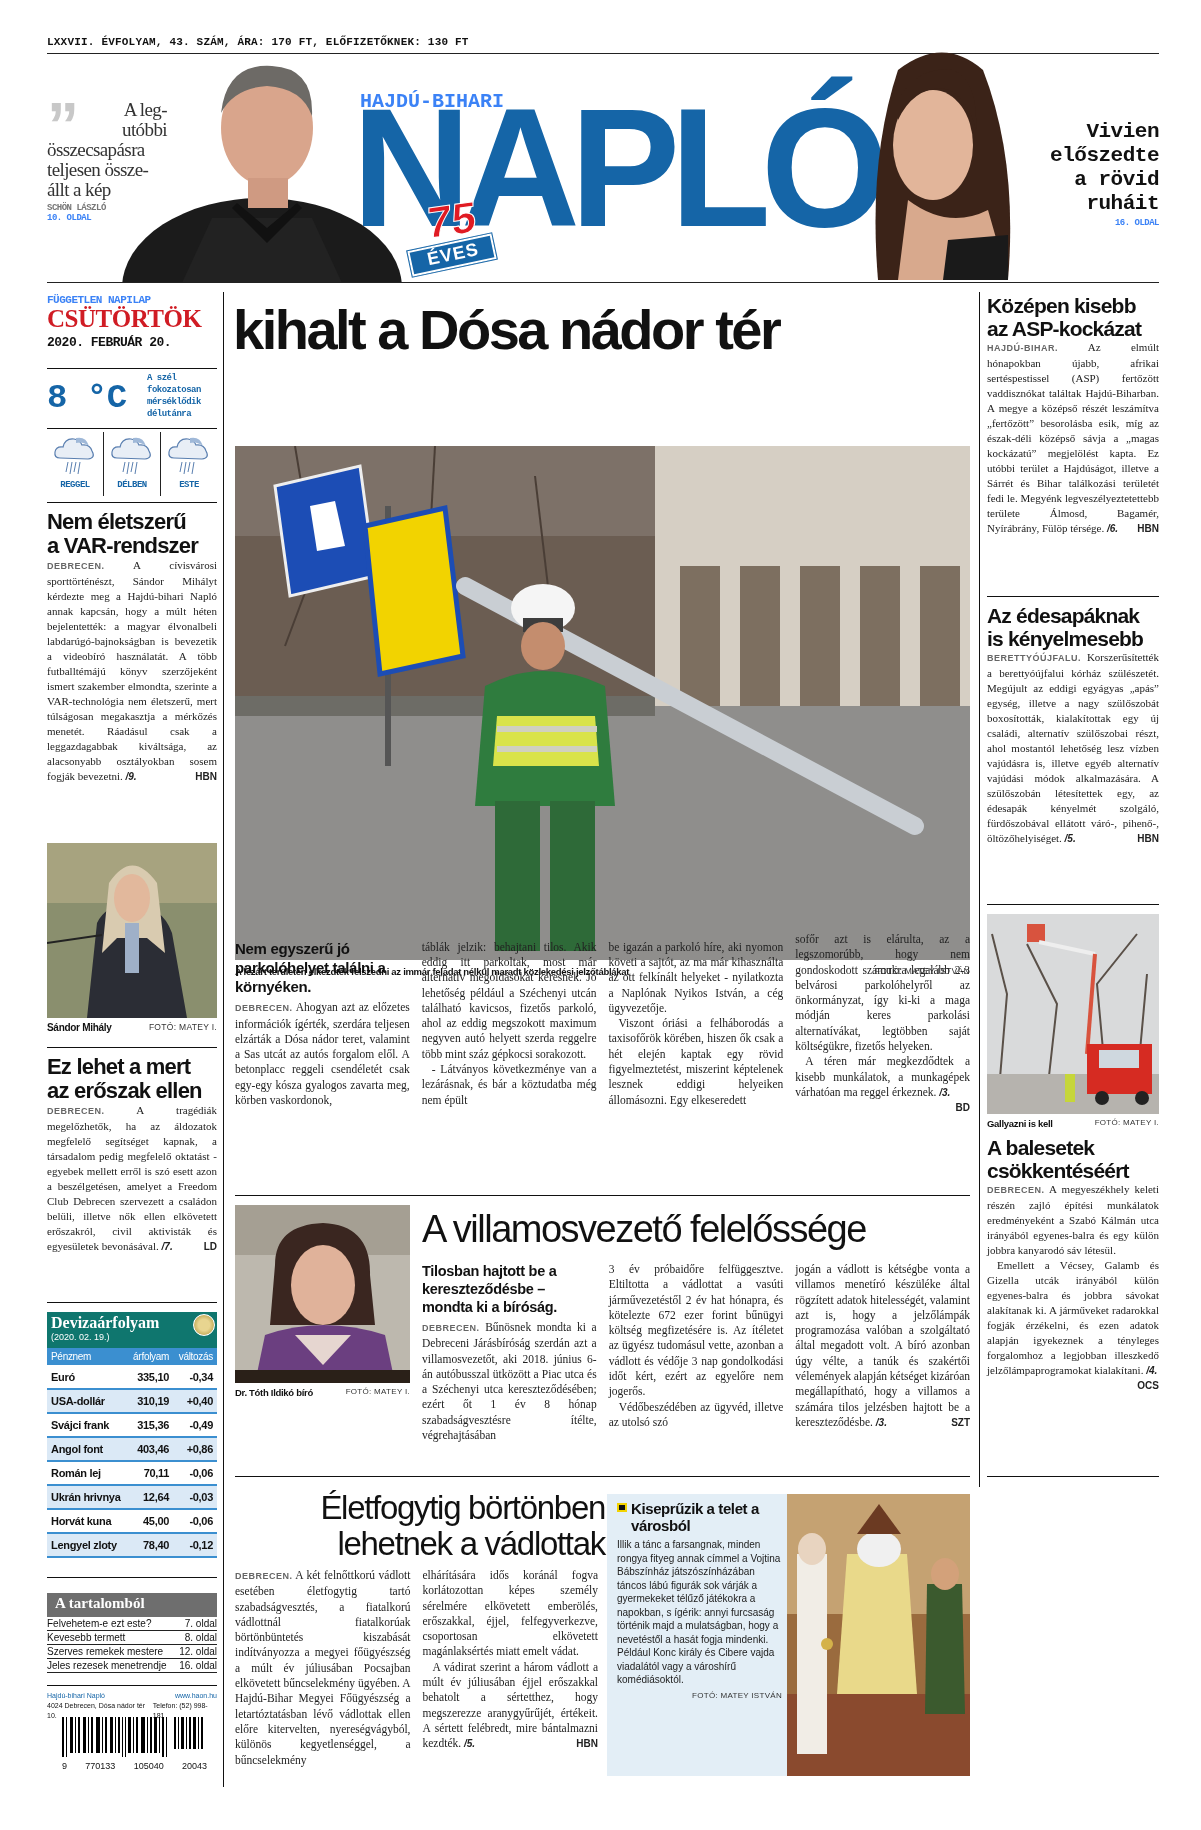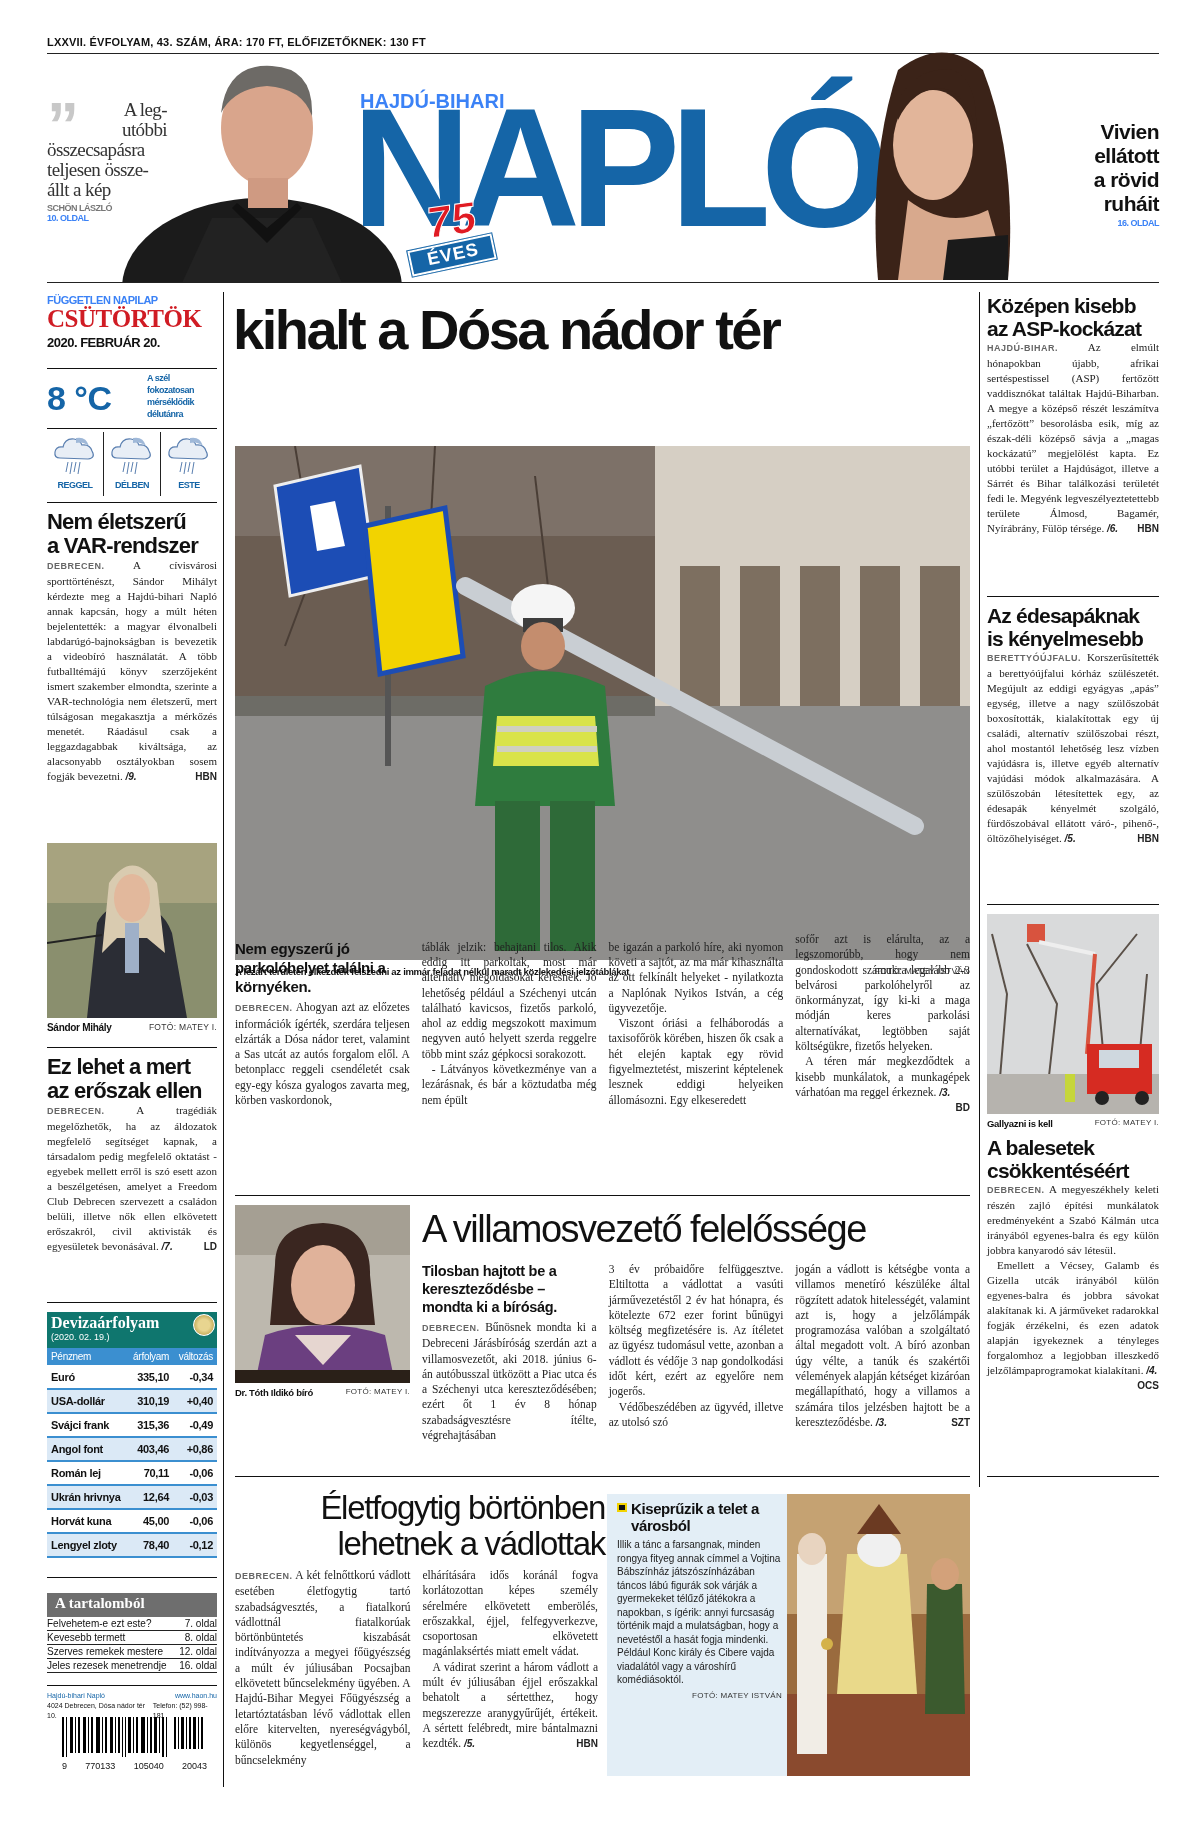--- a/index.html
+++ b/index.html
@@ -1,19 +1,19 @@
 <!DOCTYPE html>
 <html><head>
 <meta charset="utf-8">
 <style>
   * { box-sizing: border-box; margin: 0; padding: 0; }
   html, body { width: 1201px; height: 1830px; background: #fff; overflow: hidden; }
   body { position: relative; font-family: "Liberation Serif", serif; color: #111; }
   .abs { position: absolute; }
-  .cond { font-family: Liberation Sans, sans-serif; font-weight: bold; letter-spacing: -0.5px; }
+  .cond { font-family: Liberation Mono, monospace; font-weight: bold; letter-spacing: -0.5px; }
   .rule { position: absolute; height: 2px; background: #111; }
   .vrule { position: absolute; width: 2px; background: #111; }
   .thin { height: 1px; }
   .body-text { font-family: "Liberation Serif", serif; font-size: 11.5px; line-height: 15.3px; text-align: justify; hyphens: auto; color: #222; }
   .dateline { font-family: "Liberation Sans", sans-serif; font-weight: bold; font-size: 9px; color: #666; letter-spacing: 0.5px; }
   .sig { font-family: "Liberation Sans", sans-serif; font-weight: bold; font-size: 10px; float: right; }
   .pageref { font-family: "Liberation Sans", sans-serif; font-weight: bold; font-style: italic; font-size: 10px; }
   .headline { font-family: "Liberation Sans", sans-serif; font-weight: bold; color: #111; letter-spacing: -0.8px; }
   .caption { font-family: "Liberation Sans", sans-serif; font-weight: bold; font-size: 10px; letter-spacing: -0.3px; }
   .credit { font-family: "Liberation Sans", sans-serif; font-size: 8.5px; color: #333; letter-spacing: 0.3px; }
@@ -66,21 +66,21 @@
     <path d="M40 30 Q85 -5 125 30 Q160 120 150 240 L20 240 Q10 120 40 30 Z" fill="#3b2318"></path>
     <ellipse cx="75" cy="105" rx="40" ry="55" fill="#e2b59a"></ellipse>
     <path d="M40 60 Q60 25 95 30 Q120 40 118 90 Q110 55 85 48 Q55 48 40 80 Z" fill="#3b2318"></path>
     <path d="M50 160 Q90 190 130 170 L150 240 L40 240 Z" fill="#d8a98d"></path>
     <path d="M90 200 L150 195 L150 240 L85 240 Z" fill="#1a1a1a"></path>
   </svg>
 </div>
 <div class="abs" style="right:42px; top:120px; text-align:right;">
   <div class="cond" style="font-size:21px; line-height:24px; color:#111;">
     <div>Vivien</div>
-    <div>ellátott</div>
+    <div>előszedte</div>
     <div>a rövid</div>
     <div>ruháit</div>
   </div>
   <div class="cond red" style="font-size:9px; margin-top:2px;">16. OLDAL</div>
 </div>
 
 <div class="rule thin" style="left:47px; top:282px; width:1112px; background:#222;"></div>
 
 <div class="vrule" style="left:223px; top:292px; height:1495px; width:1px;"></div>
 

